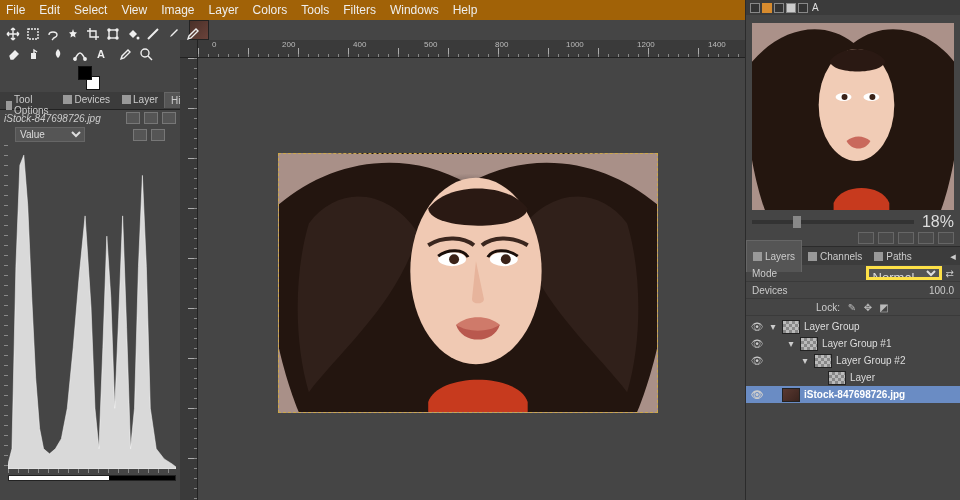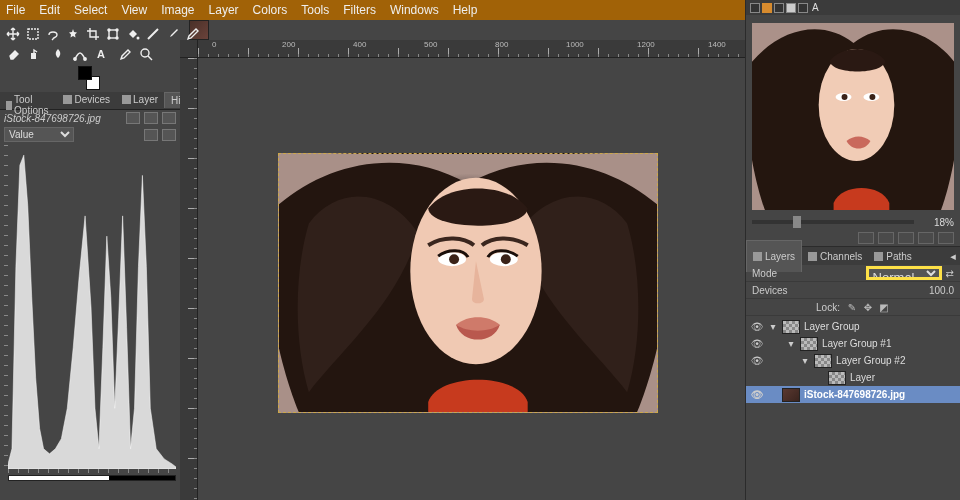--- a/index.html
+++ b/index.html
@@ -29,21 +29,21 @@
   .dock-tabs { display:flex; align-items:flex-start; height:18px; background:#3c3c3c; border-bottom:1px solid #222; }
   .dock-tab { padding:2px 6px; font-size:10px; color:#ccc; display:flex; align-items:center; gap:2px; cursor:pointer; }
   .dock-tab.active { background:#555; border:1px solid #666; border-bottom:none; }
   .dock-tab .ico { width:9px; height:9px; background:#999; display:inline-block; }
   .dock-menu { margin-left:auto; width:14px; text-align:center; color:#ccc; cursor:pointer; }
 
   .filename-row { height:16px; display:flex; align-items:center; padding:1px 4px; background:#454545; color:#ccc; font-size:10px; font-style:italic; }
   .filename-row .btns { margin-left:auto; display:flex; gap:4px; }
   .filename-row .btns span { width:14px; height:12px; border:1px solid #777; background:#555; cursor:pointer; }
 
-  .channel-row { display:flex; align-items:center; padding:0 4px; height:17px; }
+  .channel-row { display:flex; align-items:center; padding:0 15px; height:17px; }
   .channel-row select { background:#555; color:#ddd; border:1px solid #666; font-size:10px; width:70px; height:15px; }
   .channel-row .btns { margin-left:auto; display:flex; gap:4px; }
   .channel-row .btns span { width:14px; height:12px; border:1px solid #777; background:#555; cursor:pointer; }
 
   
   .histogram { position:relative; height:340px; margin:2px 4px 0 4px; background:#454545; }
   .hist-ticks-v { position:absolute; left:0; top:0; bottom:16px; width:4px; background:repeating-linear-gradient(to bottom,#888 0,#888 1px,transparent 1px,transparent 10px); }
   .hist-ticks-h { position:absolute; left:4px; right:0; bottom:12px; height:4px; background:repeating-linear-gradient(to right,#888 0,#888 1px,transparent 1px,transparent 10px); }
   .hist-plot { position:absolute; left:4px; right:0; top:0; bottom:16px; overflow:hidden; }
   .hist-plot svg { width:100%; height:100%; }
@@ -78,21 +78,21 @@
   .nav-preview { margin:8px 6px 2px 6px; height:187px;
     background:radial-gradient(ellipse 50px 80px at 52% 42%, #f3ceb9 0%, #ecbda7 50%, rgba(0,0,0,0) 62%),
                radial-gradient(circle 140px at 50% 70%, #2e1d17 0%, #201511 55%, rgba(0,0,0,0) 70%),
                #ab9189; position:relative; }
   .nav-preview svg{position:absolute;inset:0;width:100%;height:100%}
 
   
   .zoom-row { height:20px; display:flex; align-items:center; padding:0 6px; gap:6px; }
   .zoom-row .track { flex:1; height:4px; background:#333; position:relative; cursor:pointer; }
   .zoom-row .thumb { position:absolute; left:25%; top:-4px; width:8px; height:12px; background:#888; }
-  .zoom-row .val { font-size:10px; color:#ddd; width:34px; text-align:right; }
+  .zoom-row .val { font-size:16px; color:#ddd; width:34px; text-align:right; }
   .zoom-btns { height:14px; display:flex; justify-content:flex-end; gap:4px; padding:0 6px 4px 0; }
   .zoom-btns span { width:16px; height:12px; border:1px solid #666; background:#4a4a4a; cursor:pointer; }
 
   
   .layers-panel { border-top:1px solid #2b2b2b; }
   .lp-tabs { display:flex; align-items:center; height:18px; background:#3c3c3c; }
   .lp-tab { padding:10px 6px; font-size:10px; color:#ccc; display:flex; align-items:center; gap:3px; cursor:pointer; }
   .lp-tab.active { background:#555; border:1px solid #666; border-bottom:none; }
   .lp-row { display:flex; align-items:center; height:17px; padding:0 6px; font-size:10px; color:#ccc; border-bottom:1px solid #3a3a3a;justify-content:center; }
   .lp-row select { margin-left:auto; background:#555; color:#ddd; border:3px solid #fde047; font-size:13px; height:14px; width:76px;}

